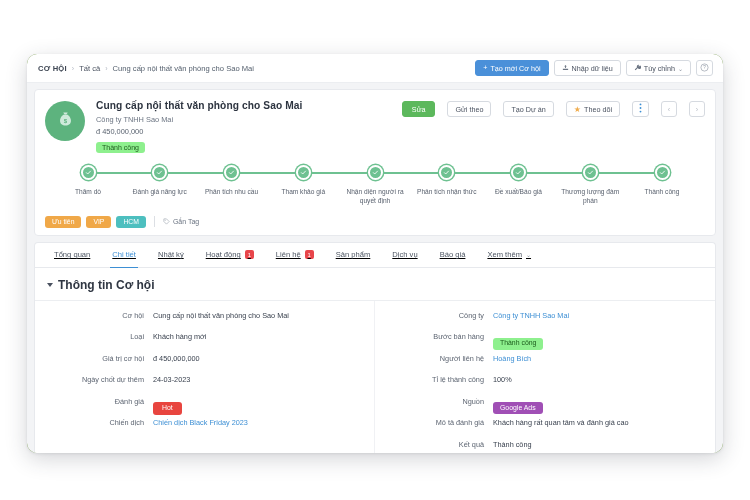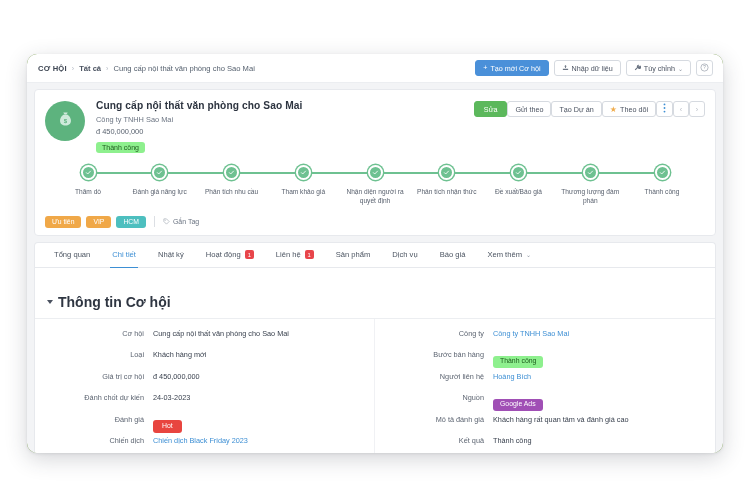--- a/index.html
+++ b/index.html
@@ -25,21 +25,21 @@
   .topbar {
     height: 29px;
     display: flex; align-items: center;
     padding: 0 10px 0 11px;
     border-bottom: 1px solid #eceef1;
     background: #fff;
   }
   .crumbs { display: flex; align-items: center; gap: 5px; font-size: 7.6px; color: #4a5260; white-space: nowrap; }
   .crumb-root { font-weight: bold; letter-spacing: .2px; color: #3d4552; }
   .crumb-sep { color: #b4bac4; font-size: 7px; }
-  .crumb-link { color: #4a5260; font-weight: bold; }
+  .crumb-link { color: #4a5260; }
   .crumb-cur { color: #55606e; }
 
   .top-actions { margin-left: auto; display: flex; align-items: center; gap: 5px; }
   .btn {
     height: 16px; display: inline-flex; align-items: center; gap: 3px;
     padding: 0 7px; border-radius: 3px; font-size: 7.2px;
     border: 1px solid #d6dae0; background: #fff; color: #4a5260;
     white-space: nowrap; cursor: pointer;
   }
   .btn.primary { background: #4a90d9; border-color: #4a90d9; color: #fff; }
@@ -65,21 +65,21 @@
   .rec-titles { margin-left: 11px; padding-top: 1px; }
   .rec-title { font-size: 10.2px; font-weight: bold; color: #2d3440; letter-spacing: .1px; }
   .rec-sub { font-size: 7.4px; color: #6b7482; margin-top: 4px; }
   .rec-amt { font-size: 7.4px; color: #5a6370; margin-top: 3px; }
   .pill {
     display: inline-block; margin-top: 4px;
     background: #8ef08e; color: #1d5a1d;
     font-size: 7px; padding: 2px 6px; border-radius: 3px;
   }
 
-  .rec-actions { margin-left: auto; display: flex; align-items: center; gap: 0; padding-top: 2px; }
+  .rec-actions { margin-left: auto; display: flex; align-items: center; gap: 12px; padding-top: 2px; }
   .btn.green { background: #5cb85c; border-color: #5cb85c; color: #fff; padding: 0 9px; }
   .btn.star { color: #4a5260; }
   .star-ic { color: #f0ad4e; font-size: 8px; }
   .btn.nav { color: #b7bcc5; width: 16px; padding: 0; justify-content: center; }
 
   
   .pipeline { margin-top: 11px; padding: 0 14px; position: relative; }
   .track { display: flex; align-items: flex-start; justify-content: space-between; position: relative; }
   .track::before {
     content: ""; position: absolute; left: 22px; right: 22px; top: 7px;
@@ -99,42 +99,42 @@
     text-align: center; line-height: 1.35; width: 62px;
   }
 
   
   .tags { margin-top: 10px; display: flex; align-items: center; gap: 5px; }
   .tag { font-size: 6.8px; color: #fff; padding: 2.5px 7px; border-radius: 3px; }
   .tag-div { width: 1px; height: 11px; background: #dcdfe4; margin: 0 3px; }
   .tag-add { font-size: 7px; color: #6b7482; display: inline-flex; align-items: center; gap: 3px; cursor: pointer; }
 
   
-  .tabs-card { margin-top: 6px; background: #fff; border: 1px solid #e7e9ed; border-radius: 4px 4px 0 0; border-bottom: none; }
+  .tabs-card { margin-top: 6px; background: #fff; border: 1px solid #e7e9ed; border-radius: 4px 4px 0 0; border-bottom: none; text-decoration: underline; }
   .tabs { display: flex; align-items: center; padding: 0 8px; height: 25px; border-bottom: 1px solid #e7e9ed; }
   .tab {
     position: relative; height: 25px; display: inline-flex; align-items: center; gap: 4px;
     padding: 0 11px; font-size: 7.6px; color: #4b5461; cursor: pointer; white-space: nowrap;
   }
   .tab.active { color: #3d8fd4; }
   .tab.active::after {
     content: ""; position: absolute; left: 9px; right: 9px; bottom: -1px; height: 1.6px; background: #3d8fd4;
   }
   .tab-badge {
     background: #e8454a; color: #fff; font-size: 5.8px;
     min-width: 9px; height: 9px; border-radius: 2px;
     display: inline-flex; align-items: center; justify-content: center; padding: 0 2px;
   }
   .caret { font-size: 6px; color: #8b94a1; }
 
   
   .section-card { background: #fff; border: 1px solid #e7e9ed; border-top: none; border-radius: 0 0 4px 4px; padding: 8px 0 0 0; }
   .section-title {
     display: flex; align-items: center; gap: 5px;
-    font-size: 14px; font-weight: bold; color: #2f3642; padding: 2px 12px 8px 12px; margin-top: 16px;
+    font-size: 12px; font-weight: bold; color: #2f3642; padding: 2px 12px 8px 12px;
   }
   .tri { width: 0; height: 0; border-left: 3.6px solid transparent; border-right: 3.6px solid transparent; border-top: 4.4px solid #4a5260; }
 
   .grid { display: flex; border-top: 1px solid #eceef1; }
   .col { width: 50%; padding: 9px 0 10px 0; }
   .col.left { border-right: 1px solid #f0f1f4; }
   .row { display: flex; align-items: flex-start; min-height: 21.5px; padding: 0 14px; }
   .fld-label {
     width: 104px; flex: 0 0 104px; text-align: right;
     font-size: 7.3px; color: #5c6471; padding-right: 9px; padding-top: 1px;
@@ -400,21 +400,21 @@
             </div>
             <div class="row">
               <div class="fld-label">Loại</div>
               <div class="fld-value">Khách hàng mới</div>
             </div>
             <div class="row">
               <div class="fld-label">Giá trị cơ hội</div>
               <div class="fld-value">đ 450,000,000</div>
             </div>
             <div class="row">
-              <div class="fld-label">Đánh chốt dự kiến</div>
+              <div class="fld-label">Ngày chốt dự thêm</div>
               <div class="fld-value">24-03-2023</div>
             </div>
             <div class="row">
               <div class="fld-label">Đánh giá</div>
               <div><span class="chip red">Hot</span></div>
             </div>
             <div class="row">
               <div class="fld-label">Chiến dịch</div>
               <div class="fld-value link">Chiến dịch Black Friday 2023</div>
             </div>
@@ -426,20 +426,24 @@
             </div>
             <div class="row">
               <div class="fld-label">Bước bán hàng</div>
               <div><span class="chip green">Thành công</span></div>
             </div>
             <div class="row">
               <div class="fld-label">Người liên hệ</div>
               <div class="fld-value link">Hoàng Bích</div>
             </div>
             <div class="row">
+              <div class="fld-label">Tỉ lệ thành công</div>
+              <div class="fld-value">100%</div>
+            </div>
+            <div class="row">
               <div class="fld-label">Nguồn</div>
               <div><span class="chip purple">Google Ads</span></div>
             </div>
             <div class="row">
               <div class="fld-label">Mô tả đánh giá</div>
               <div class="fld-value">Khách hàng rất quan tâm và đánh giá cao</div>
             </div>
             <div class="row">
               <div class="fld-label">Kết quả</div>
               <div class="fld-value">Thành công</div>

